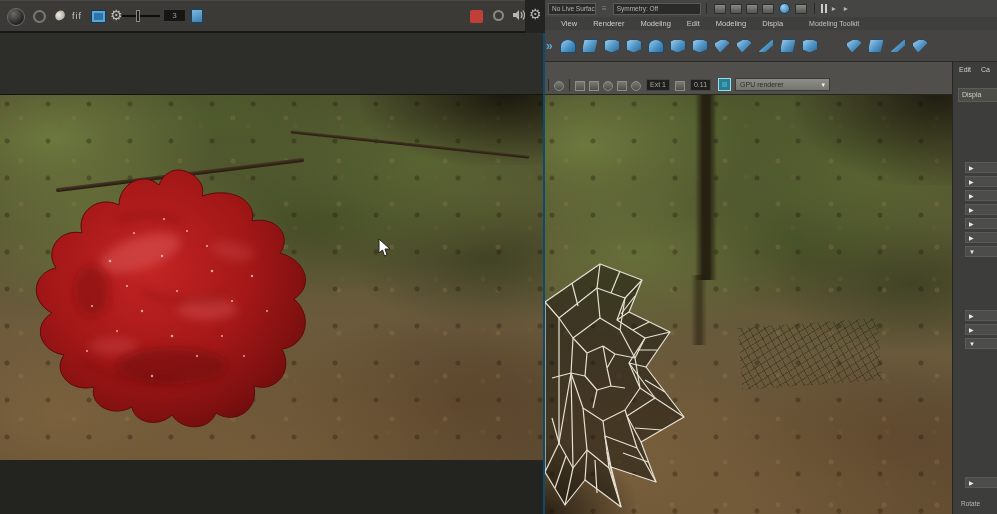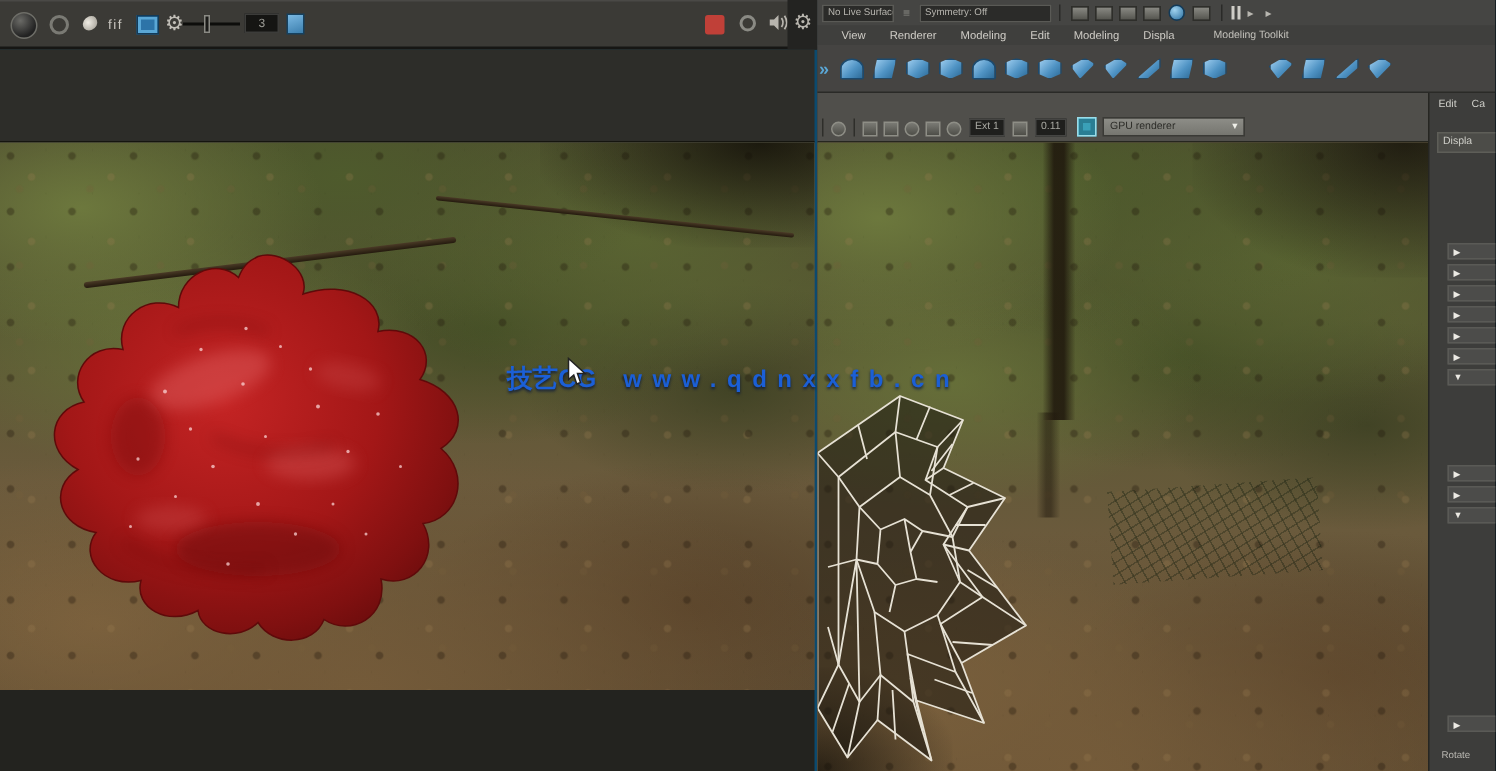--- a/index.html
+++ b/index.html
@@ -320,23 +320,20 @@
           <span class="tri">▼</span>
         </div>
 
       <div class="prow" style="top:415px;">
           <span class="tri">▶</span>
         </div>
       <div id="rotate-label">Rotate</div>
     </div>
   </div>
 
-  <div id="watermark">
-    <span class="wm-brand">技艺CG</span><span class="wm-url">www.qdnxxfb.cn</span>
-  </div>
 
   <div id="cursor">
     <svg width="14" height="20" viewBox="0 0 14 20">
       <polygon points="1,1 1,15 4.5,12 6.5,18 9,17 7,11 12,11" fill="#ffffff" stroke="#222" stroke-width="1"></polygon>
     </svg>
   </div>
 
 </div>
 
 </body></html>

